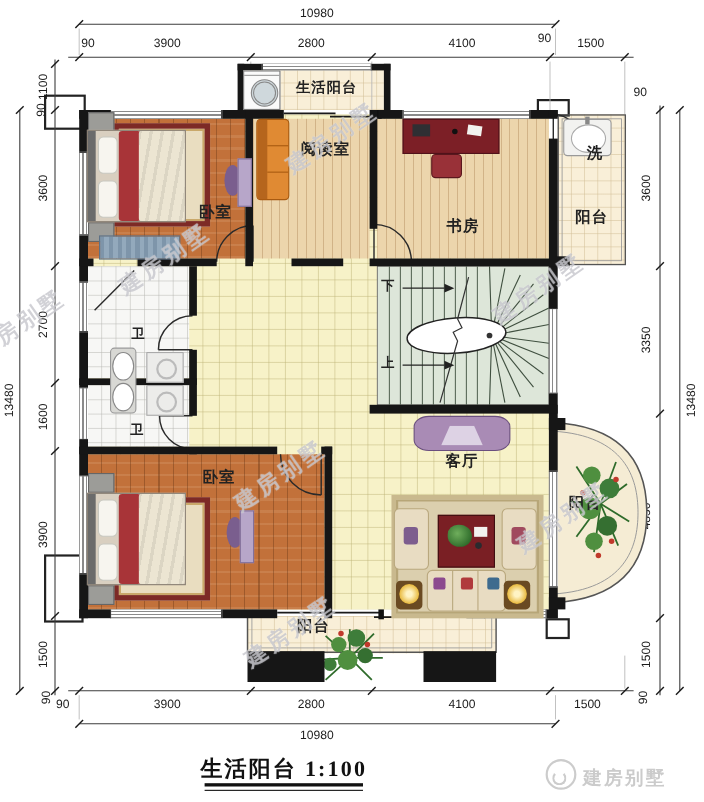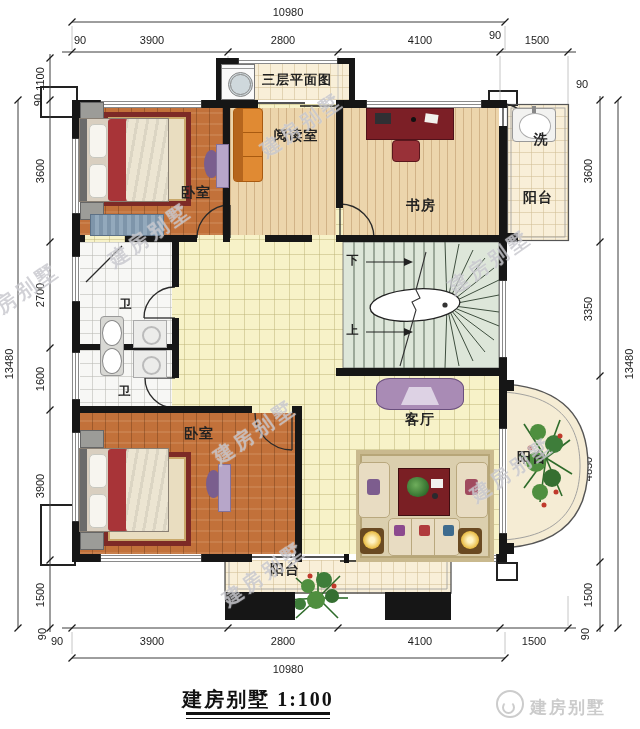--- a/index.html
+++ b/index.html
@@ -380,21 +380,21 @@
   </div>
 
   <div class="abs furn" style="left:512px;top:108px;width:42px;height:32px;background:#f2f2f0;border:1px solid #999;border-radius:4px;">
     <div class="abs" style="left:6px;top:4px;width:30px;height:24px;background:#fff;border:1px solid #aaa;border-radius:50%;"></div>
     <div class="abs" style="left:19px;top:-3px;width:4px;height:7px;background:#888;"></div>
   </div>
 
   <div class="abs furn" style="left:225px;top:592px;width:70px;height:28px;background:#161616;"></div>
   <div class="abs furn" style="left:385px;top:592px;width:66px;height:28px;background:#161616;"></div>
 
-  <div class="rlabel" style="left:297px;top:80px;font-size:13px;">三层平面图</div>
+  <div class="rlabel" style="left:297px;top:80px;font-size:13px;">生活阳台</div>
   <div class="rlabel" style="left:196px;top:193px;">卧室</div>
   <div class="rlabel" style="left:296px;top:136px;">阅读室</div>
   <div class="rlabel" style="left:421px;top:206px;">书房</div>
   <div class="rlabel" style="left:541px;top:140px;">洗</div>
   <div class="rlabel" style="left:538px;top:198px;">阳台</div>
   <div class="rlabel sm" style="left:126px;top:304px;">卫</div>
   <div class="rlabel sm" style="left:125px;top:391px;">卫</div>
   <div class="rlabel" style="left:199px;top:434px;">卧室</div>
   <div class="rlabel" style="left:420px;top:420px;">客厅</div>
   <div class="rlabel" style="left:532px;top:458px;">阳台</div>
@@ -428,21 +428,21 @@
   <div class="dlabel rot" style="left:585px;top:634px;">90</div>
   <div class="dlabel rot" style="left:629px;top:364px;">13480</div>
 
   <div class="dlabel" style="left:57px;top:641px;">90</div>
   <div class="dlabel" style="left:152px;top:641px;">3900</div>
   <div class="dlabel" style="left:283px;top:641px;">2800</div>
   <div class="dlabel" style="left:420px;top:641px;">4100</div>
   <div class="dlabel" style="left:534px;top:641px;">1500</div>
   <div class="dlabel" style="left:288px;top:669px;">10980</div>
 
-  <div class="title" style="left:258px;top:699px;">建房别墅 1:100</div>
+  <div class="title" style="left:258px;top:699px;">生活阳台 1:100</div>
   <div class="abs" style="left:186px;top:712px;width:144px;height:3px;background:#111;z-index:8;"></div>
   <div class="abs" style="left:186px;top:718px;width:144px;height:1px;background:#111;z-index:8;"></div>
   <div class="abs" style="left:496px;top:690px;width:24px;height:24px;border:2px solid #ccc;border-radius:50%;z-index:8;">
     <div class="abs" style="left:4px;top:9px;width:9px;height:9px;border:2px solid #ccc;border-radius:50%;border-top-color:transparent;"></div>
   </div>
   <div class="brand" style="left:530px;top:696px;">建房别墅</div>
 
   <div class="wm" style="left:150px;top:235px;">建房别墅</div>
   <div class="wm" style="left:302px;top:125px;">建房别墅</div>
   <div class="wm" style="left:490px;top:262px;">建房别墅</div>

